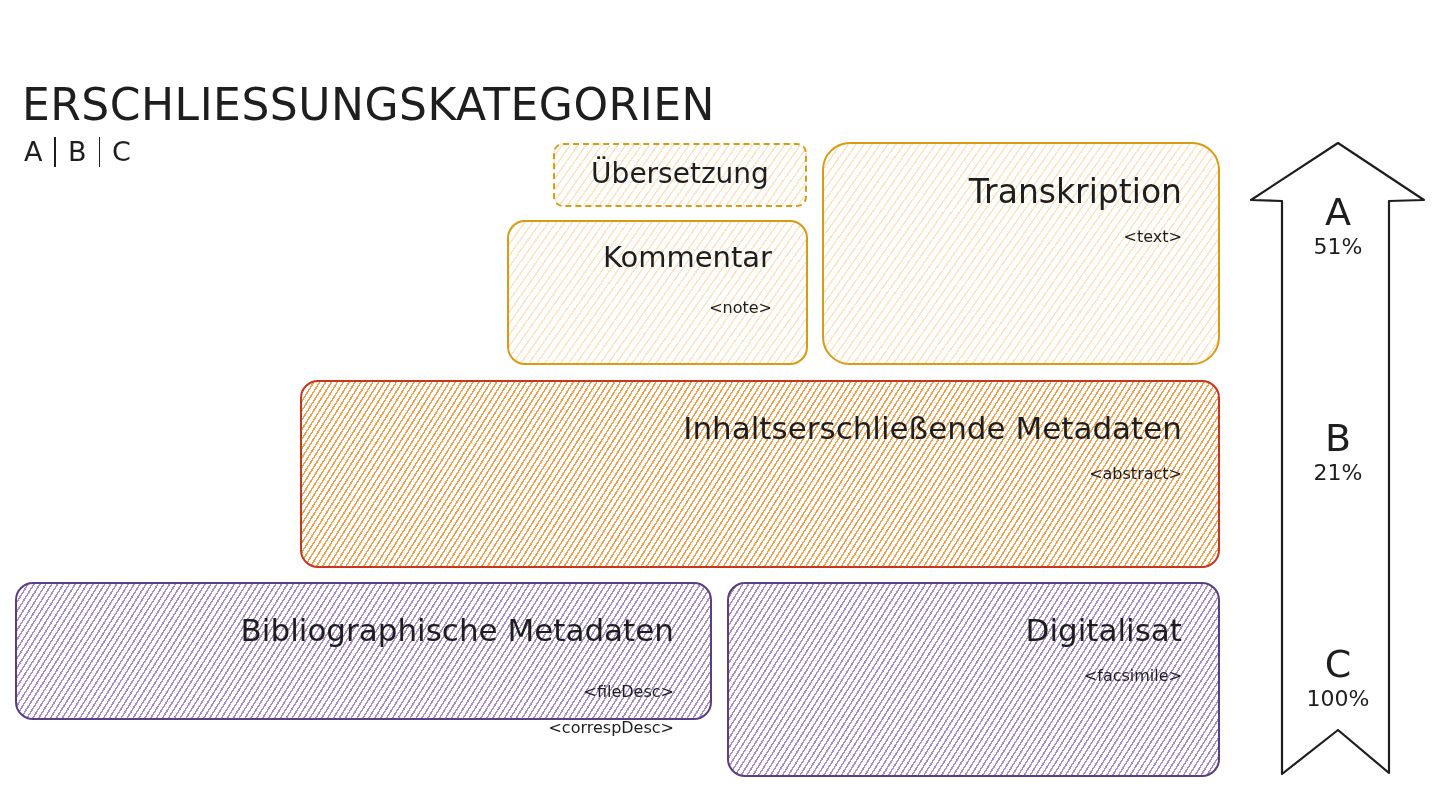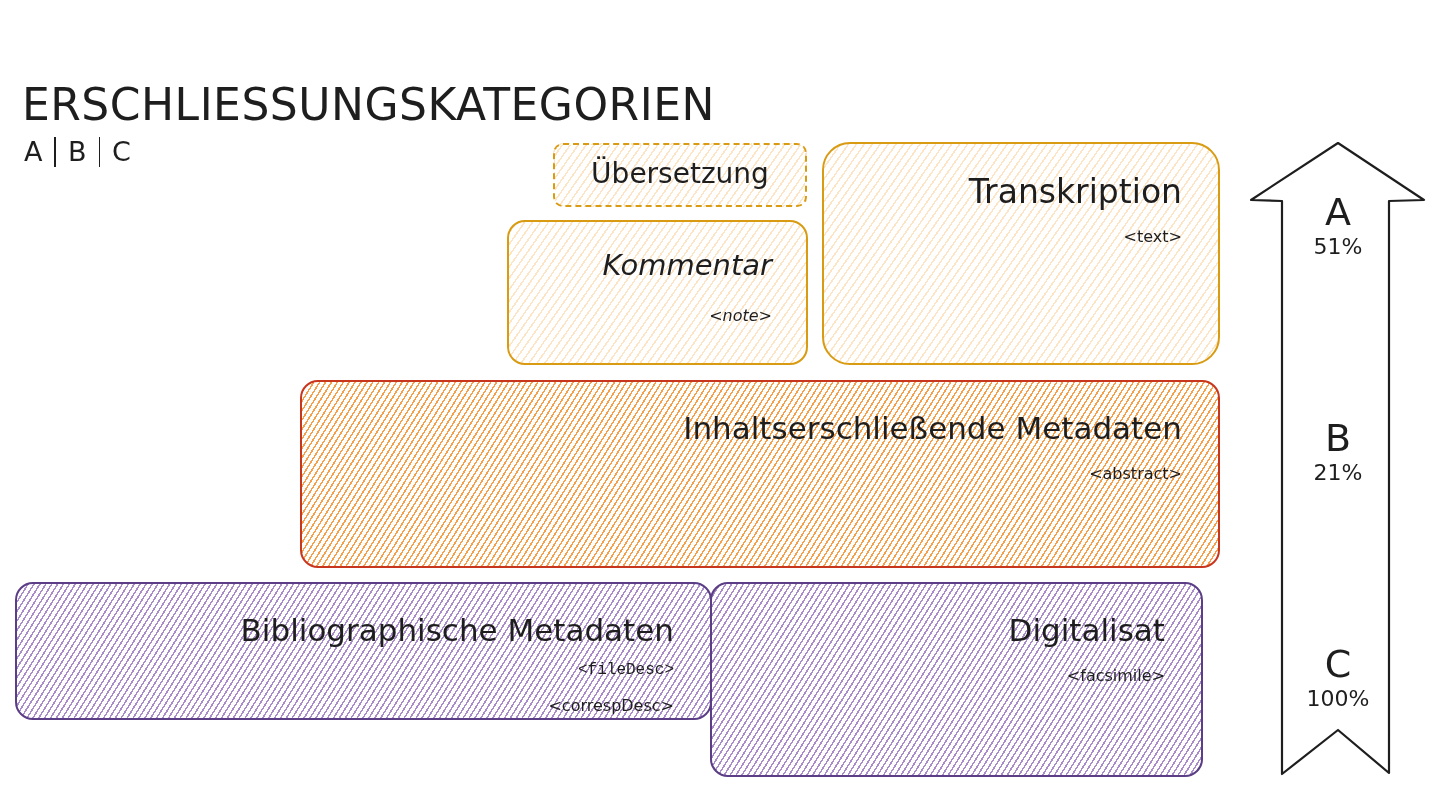--- a/index.html
+++ b/index.html
@@ -39,21 +39,21 @@
   <span>B</span>
   <span class="sep"></span>
   <span>C</span>
 </div>
 
 <div class="box yellow-dashed" style="left:553px; top:143px; width:254px; height:64px;">
   <div class="label" style="position:absolute; left:0; right:0; top:12px; text-align:center; font-size:28px;">Übersetzung</div>
 </div>
 
 <div class="box yellow" style="left:507px; top:220px; width:301px; height:145px;">
-  <div class="inner" style="top:26px; right:34px;font-style:italic;">
+  <div class="inner" style="top:18px; right:34px;">
     <div class="label" style="font-size:29px;">Kommentar</div>
     <div class="tag" style="margin-top:16px;">&lt;note&gt;</div>
   </div>
 </div>
 
 <div class="box yellow" style="left:822px; top:142px; width:398px; height:223px; border-radius:28px;">
   <div class="inner" style="top:28px;">
     <div class="label" style="font-size:33px;">Transkription</div>
     <div class="tag" style="margin-top:8px;">&lt;text&gt;</div>
   </div>
@@ -62,26 +62,26 @@
 <div class="box orange" style="left:300px; top:380px; width:920px; height:188px;">
   <div class="inner" style="top:28px;">
     <div class="label">Inhaltserschließende Metadaten</div>
     <div class="tag" style="margin-top:10px;">&lt;abstract&gt;</div>
   </div>
 </div>
 
 <div class="box purple" style="left:15px; top:582px; width:697px; height:138px;">
   <div class="inner" style="top:28px;">
     <div class="label">Bibliographische Metadaten</div>
-    <div class="tag" style="margin-top:4px;font-family:Liberation Mono, monospace;">&lt;fileDesc&gt;</div>
+    <div class="tag" style="margin-top:26px;">&lt;fileDesc&gt;</div>
     <div class="tag">&lt;correspDesc&gt;</div>
   </div>
 </div>
 
-<div class="box purple" style="left:710px; top:582px; width:493px; height:195px;">
+<div class="box purple" style="left:727px; top:582px; width:493px; height:195px;">
   <div class="inner" style="top:28px;">
     <div class="label">Digitalisat</div>
     <div class="tag" style="margin-top:10px;">&lt;facsimile&gt;</div>
   </div>
 </div>
 
 <svg class="abs arrow" viewBox="0 0 180 640" width="180" height="640">
   <path d="M90 3 L176 60 L141 61 L141 633 L90 590 L34 634 L34 61 L3 60 Z" fill="#ffffff" stroke="#1e1e1e" stroke-width="2.2" stroke-linejoin="round"></path>
 </svg>
 

